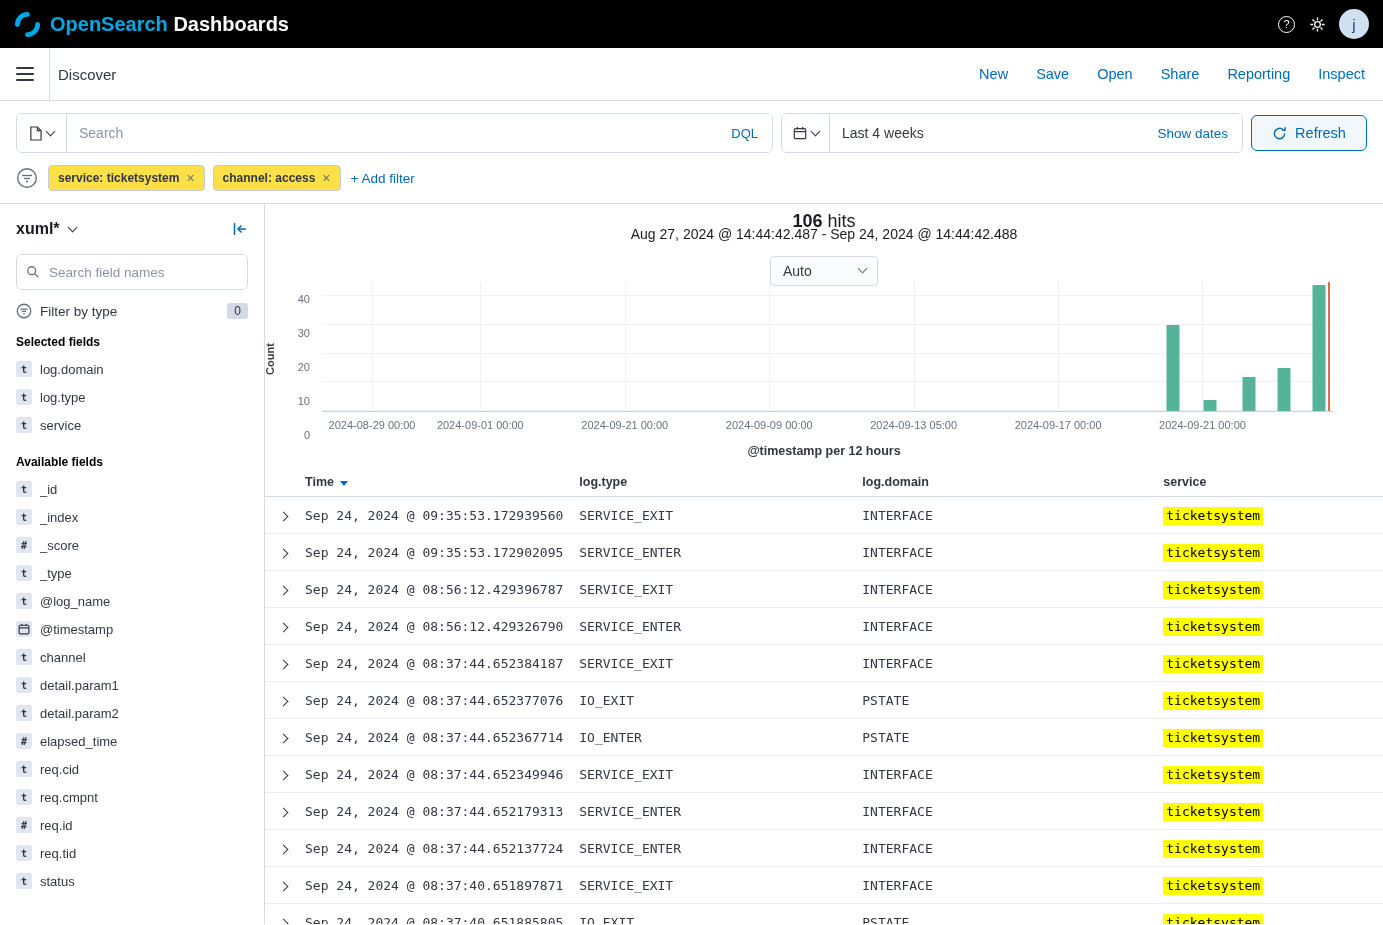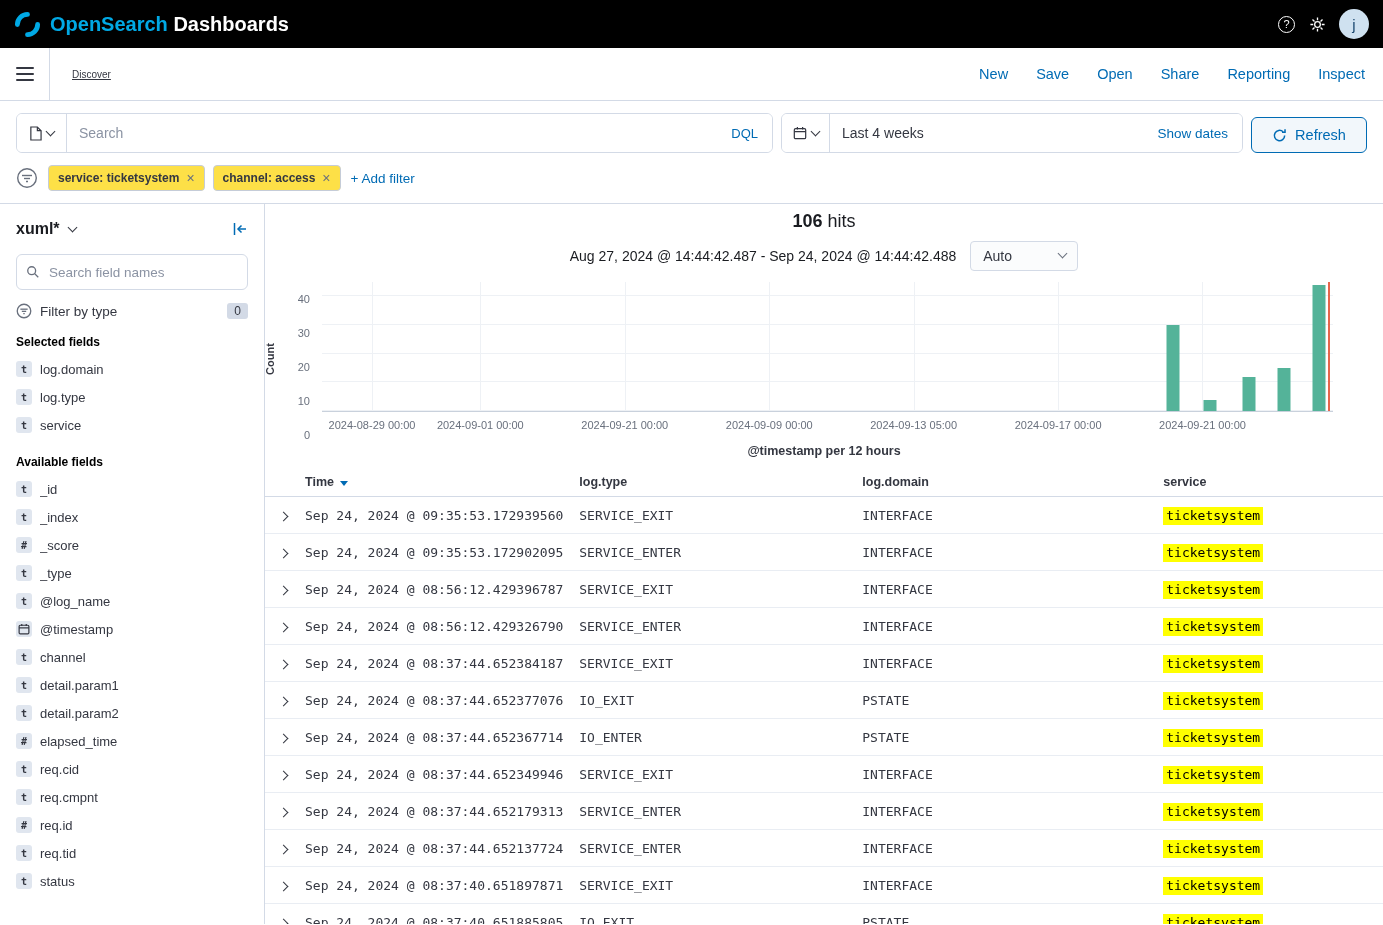--- a/index.html
+++ b/index.html
@@ -17,26 +17,26 @@
   .help-circle { width:17px; height:17px; border:1.5px solid #fff; border-radius:50%;
     font-size:11px; line-height:1; display:flex; align-items:center; justify-content:center; color:#fff; }
   .avatar { width:30px; height:30px; border-radius:50%; background:#cfe1f0; color:#1a476f;
     display:flex; align-items:center; justify-content:center; font-size:15px; }
 
   
   .nav-bar { height:53px; border-bottom:1px solid #d3dae6; display:flex; align-items:center; padding-right:18px; }
   .menu-btn { width:50px; height:100%; border-right:1px solid #d3dae6; display:flex;
     flex-direction:column; align-items:center; justify-content:center; gap:4px; cursor:pointer; background:#fff; border-top:none; border-bottom:none; border-left:none; }
   .menu-btn i { display:block; width:18px; height:2px; background:#343741; border-radius:1px; }
-  .breadcrumb { margin-left:22px; font-size:10px; color:#343741;text-decoration:underline; }
+  .breadcrumb { margin-left:8px; font-size:15px; color:#343741; }
   .nav-links { margin-left:auto; display:flex; gap:28px; }
   .nav-link { color:#006BB4; font-size:14.5px; text-decoration:none; cursor:pointer; }
 
   
-  .query-bar { display:flex; align-items:flex-end; gap:8px; padding:12px 16px 10px; }
+  .query-bar { display:flex; align-items:center; gap:8px; padding:12px 16px 10px; }
   .search-group { flex:1; display:flex; align-items:stretch; height:40px;
     border:1px solid #d3dae6; border-radius:6px; background:#fff; overflow:hidden; }
   .saved-query-btn { width:50px; border-right:1px solid #d3dae6; display:flex; align-items:center;
     justify-content:center; gap:5px; background:#fff; cursor:pointer; border-top:none;border-bottom:none;border-left:none; }
   .search-input { flex:1; border:none; outline:none; font-size:14px; padding:0 12px;
     font-family:"Liberation Sans","DejaVu Sans",sans-serif; color:#343741; }
   .search-input::placeholder { color:#8b93a3; }
   .dql-btn { border:none; background:#fff; color:#006BB4; font-size:13px; padding:0 14px; cursor:pointer; }
   .date-group { width:462px; display:flex; align-items:stretch; height:40px;
     border:1px solid #d3dae6; border-radius:6px; background:#fff; overflow:hidden; }
@@ -76,21 +76,21 @@
   .field-item { display:flex; align-items:center; gap:8px; height:28px; font-size:13px; color:#343741; cursor:pointer; }
   .ficon { width:16px; height:16px; min-width:16px; border-radius:3px; background:#e0e6ef; color:#343741;
     font-size:10px; font-weight:700; display:flex; align-items:center; justify-content:center;
     font-family:"DejaVu Sans Mono","Liberation Mono",monospace; }
   .field-name { white-space:nowrap; overflow:hidden; text-overflow:ellipsis; }
 
   
   .main { flex:1; padding-top:6px; position:relative; overflow:hidden; }
   .hits { text-align:center; font-size:18px; color:#1a1c21; line-height:22px; }
   .hits .n { font-weight:700; }
-  .range-row { display:flex; align-items:center; justify-content:center; gap:14px; margin-top:8px; height:32px; }
+  .range-row { display:flex; align-items:center; justify-content:center; gap:14px; margin-top:8px; height:32px;flex-direction:column; }
   .range-text { font-size:14px; color:#1a1c21; }
   .interval-select { position:relative; border:1px solid #d3dae6; border-radius:4px; background:#fbfcfd;
     padding:6px 32px 6px 12px; font-size:14px; color:#343741; cursor:pointer; min-width:108px; }
   .interval-select .chev-down { position:absolute; right:11px; top:11px; color:#69707d; }
 
   
   .chart-region { margin:10px 50px 0 57px; position:relative; }
   .plot { position:relative; height:130px; border-bottom:1px solid #c9d1dc; }
   .hgrid { position:absolute; left:0; right:0; height:1px; background:#eef1f5; }
   .vgrid { position:absolute; top:0; bottom:0; width:1px; background:#eef1f5; }

